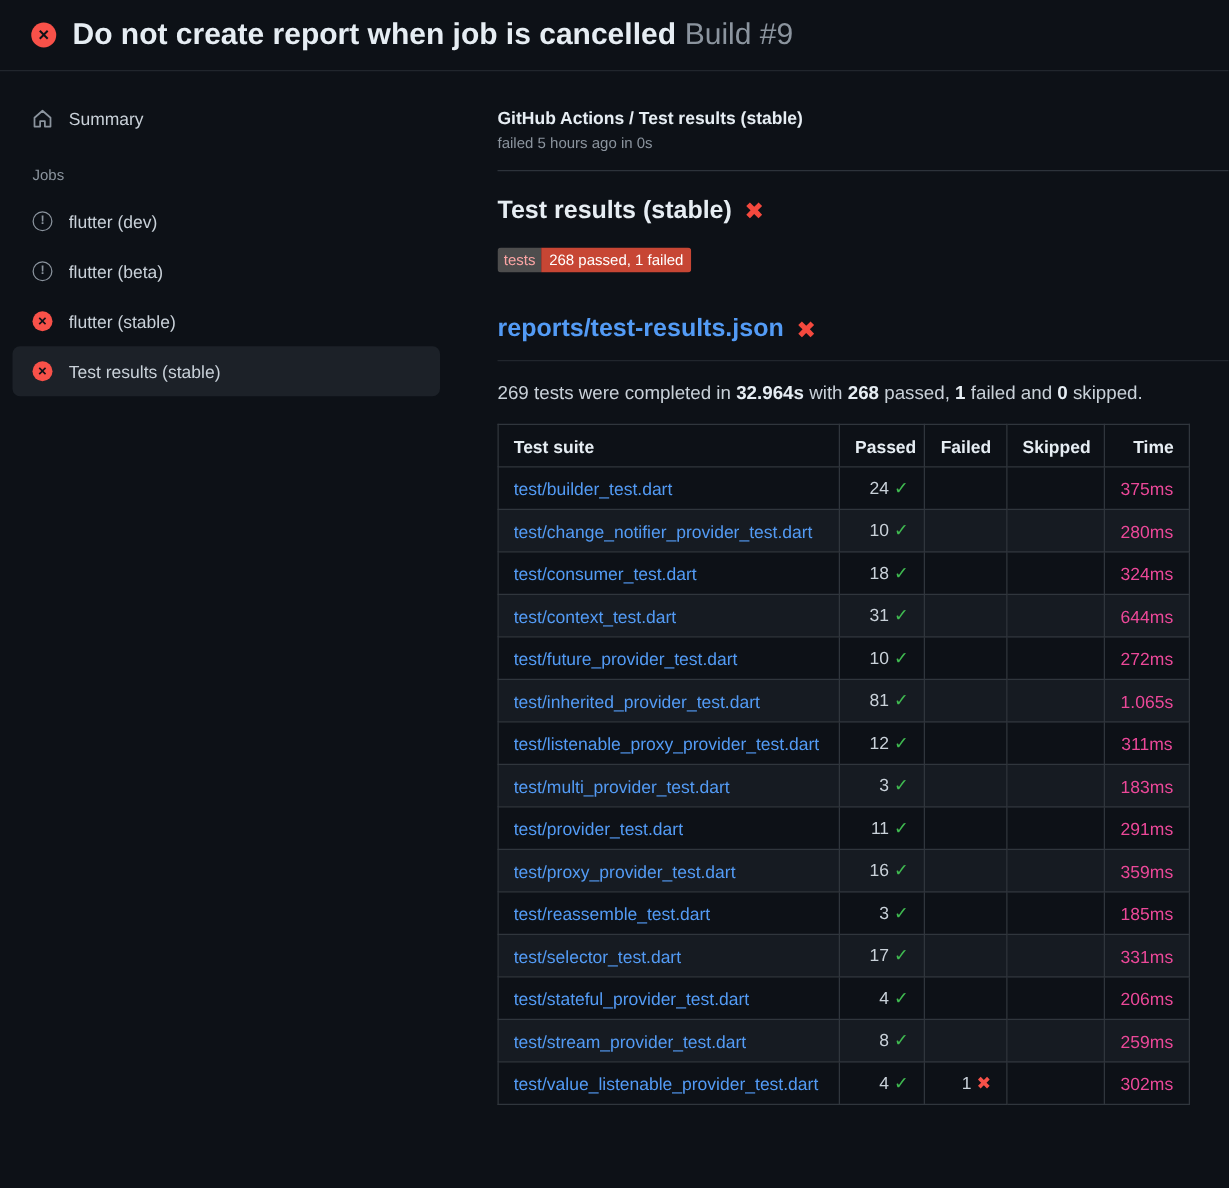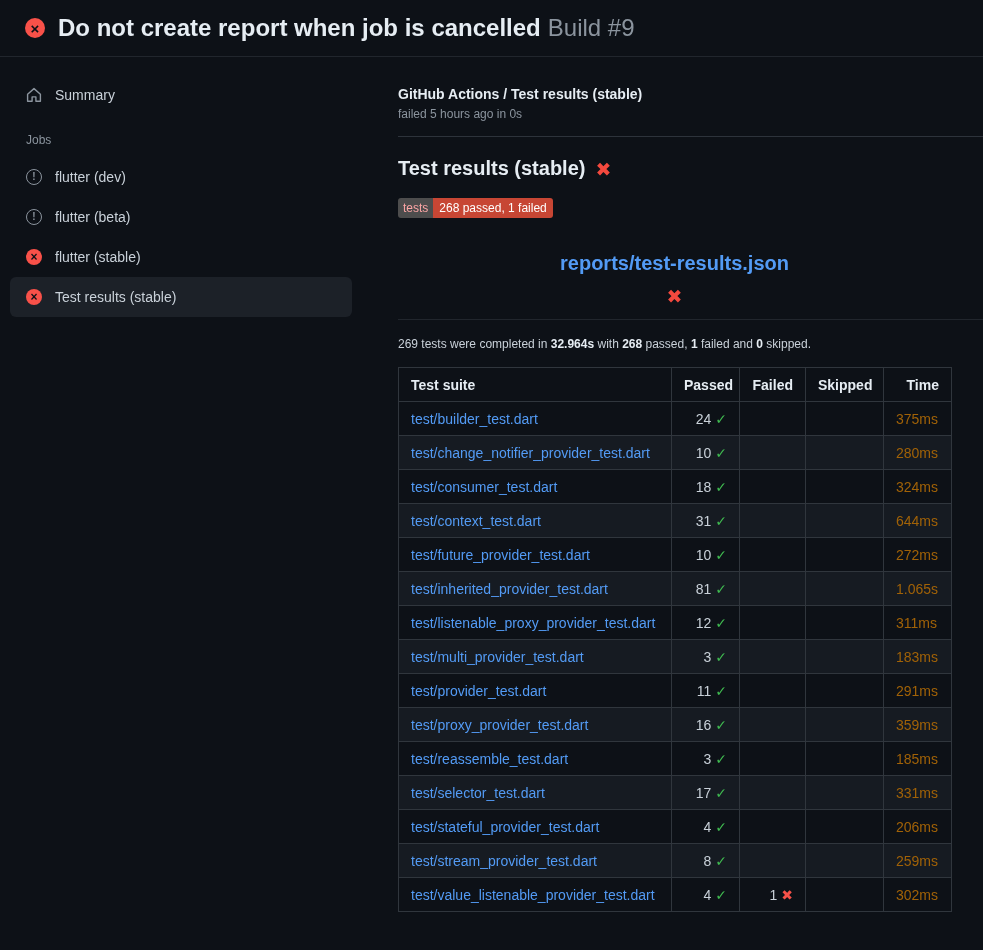--- a/index.html
+++ b/index.html
@@ -65,36 +65,36 @@
     border-radius: 3px; overflow: hidden; margin-bottom: 8px;
     cursor: default;
   }
   .badge-label { background: #4d4d4d; color: #fca5a5; padding: 4px 5px; }
   .badge-value { background: #c74634; color: #ffffff; padding: 4px 6px; }
 
   .report-heading {
     display: flex; align-items: center; gap: 10px;
     font-size: 20px; font-weight: 700; color: #539bf5;
     margin: 26px -32px 0 0; padding: 0 32px 13px 0;
-    border-bottom: 1px solid #21262d; cursor: pointer; flex-direction: column;
-  }
-
-  .summary-line { font-size: 12px; color: #c9d1d9; margin: 17px 0 16px; }
+    border-bottom: 1px solid #21262d; cursor: pointer;
+  }
+
+  .summary-line { font-size: 15px; color: #c9d1d9; margin: 17px 0 16px; }
   .summary-line b { color: #e6edf3; }
 
   
   table { border-collapse: collapse; table-layout: fixed; width: 553px; font-size: 14px; }
   th, td { border: 1px solid #30363d; padding: 6px 12px; height: 34px; }
   th { font-weight: 700; color: #e6edf3; text-align: left; }
   th.c-num, th.c-time { text-align: right; }
   tbody tr:nth-child(even) { background: #161b22; }
   td.c-suite { overflow: hidden; white-space: nowrap; }
   td.c-suite a { color: #539bf5; text-decoration: none; cursor: pointer; }
   td.c-num { text-align: right; white-space: nowrap; color: #c9d1d9; }
-  td.c-time { text-align: left; color: #a16207; }
+  td.c-time { text-align: center; color: #ec4899; }
   .mark { font-weight: 700; margin-left: 4px; }
   .mark.pass { color: #3fb950; }
   .mark.fail { color: #f85149; }
 </style>
 </head>
 <body>
 
 <header class="app-header">
   <span class="status-circle lg">×</span>
   <h1 class="page-title"><span>Do not create report when job is cancelled</span><span class="build-no">Build #9</span></h1>

